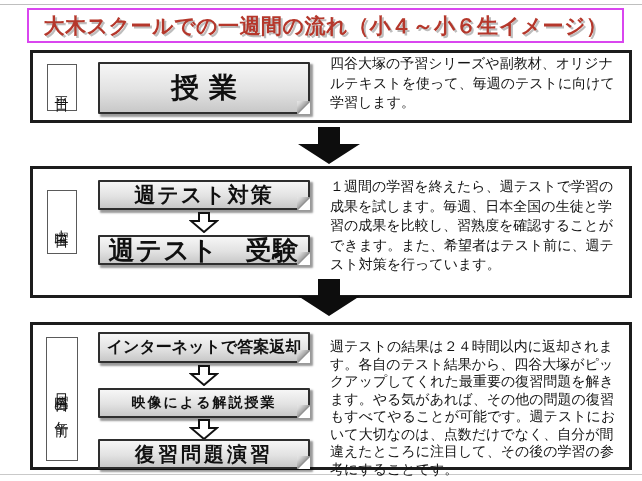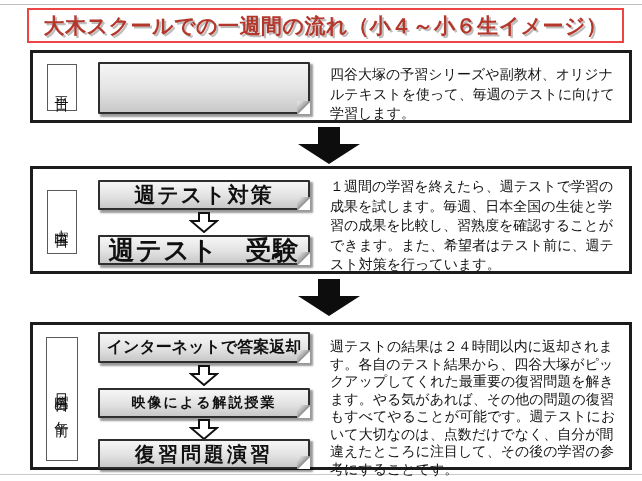--- a/index.html
+++ b/index.html
@@ -9,35 +9,35 @@
   .slide {
     position:relative; width:642px; height:481px; background:#ffffff; overflow:hidden;
   }
   .edge-line { position:absolute; left:0; width:642px; height:1px; background:#bfbfbf; }
   .edge-line.top { top:4px; }
   .edge-line.bottom { top:474px; background:#c9c9c9; }
 
   
   .title-box {
     position:absolute; left:27px; top:8px; width:597px; height:35px;
-    border:2px solid #ef4444; background:#ffffff;
+    border:2px solid #d946ef; background:#ffffff;
     display:flex; align-items:center; justify-content:center;
   }
   .title-text {
     font-size:21px; font-weight:bold; color:#b5372b; letter-spacing:0.5px;
     text-shadow:2px 2px 0 #bdbdbd; white-space:nowrap;
   }
 
   
   .section {
     position:absolute; left:30px; width:602px;
     border:3px solid #1c1c1c; background:#ffffff;
   }
   .section.s1 { top:50px;  height:73px; }
-  .section.s2 { top:166px; height:108px; }
+  .section.s2 { top:166px; height:132px; }
   .section.s3 { top:322px; height:148px; }
 
   
   .day-box {
     position:absolute; border:1px solid #5a5a5a; background:#ffffff;
     display:flex; align-items:center; justify-content:center;
   }
   .day-text {
     writing-mode:vertical-rl; text-orientation:upright;
     font-size:14px; line-height:1; letter-spacing:3px; color:#141414;
@@ -72,21 +72,21 @@
   .s2 .mini-arrow.a1 { top:43px; }
   .s3 .mini-arrow.a1 { top:40px; }
   .s3 .mini-arrow.a2 { top:94px; }
 
   
   .desc {
     position:absolute; left:297px; width:292px;
     font-size:14px; color:#141414; line-break:strict;
     overflow-wrap:break-word;
   }
-  .s1 .desc { top:12px;  line-height:19.5px; }
+  .s1 .desc { top:1px;  line-height:19.5px; }
   .s2 .desc { top:8px;  line-height:19.5px; }
   .s3 .desc { top:4px;  line-height:17.5px;margin-top:9px; }
 
   
   .big-arrow { position:absolute; left:297px; width:64px; height:37px; }
   .big-arrow.between-1-2 { top:127px; }
   .big-arrow.between-2-3 { top:279px; }
 </style>
 </head>
 <body>
@@ -98,20 +98,21 @@
 
   <div class="title-box">
     <span class="title-text">大木スクールでの一週間の流れ（小４～小６生イメージ）</span>
   </div>
 
   <div class="section s1">
     <div class="day-box">
       <span class="day-text">平日</span>
     </div>
     <div class="step-box step-1">
+      <span>授業</span>
       <span class="fold"></span>
     </div>
     <div class="desc">四谷大塚の予習シリーズや副教材、オリジナルテキストを使って、毎週のテストに向けて学習します。</div>
   </div>
 
   <svg class="big-arrow between-1-2" viewBox="0 0 64 37">
     <polygon points="21,0 43,0 43,17 63,17 32,37 1,17 21,17" fill="#0d0d0d"></polygon>
   </svg>
 
   <div class="section s2">

